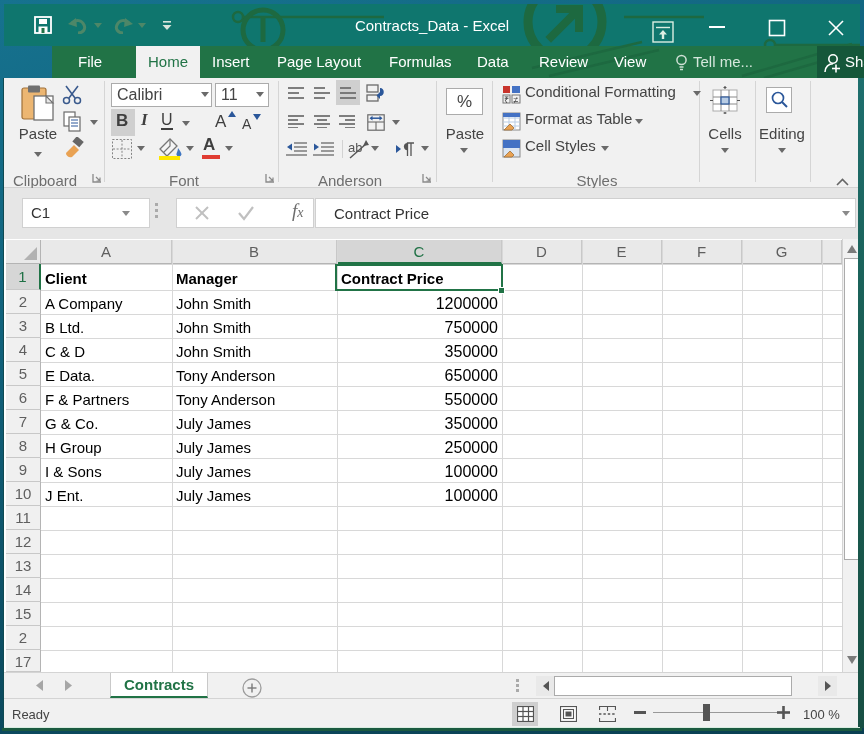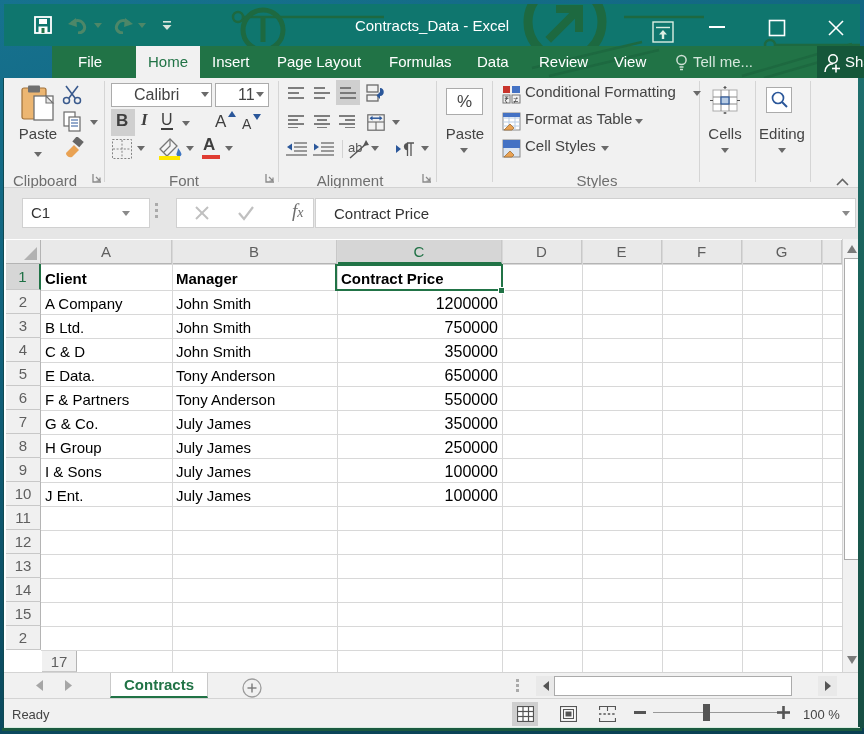--- a/index.html
+++ b/index.html
@@ -32,21 +32,21 @@
             border-right:1px solid #b4b4b4; color:#5f5f5f; font-size:15px; text-align:center; line-height:23px; }
   .cell { position:absolute; font-size:15px; color:#000; white-space:nowrap; }
   .gl-v { position:absolute; width:1px; background:#d8d8d8; }
   .gl-h { position:absolute; height:1px; background:#d8d8d8; }
 
   .vsep { top:3px; width:1px; height:101px; background:#d5d5d5; }
   .rlbl { font-size:15px; color:#444; }
   .glbl { font-size:15px; color:#6e6e6e; }
   .rtxt { font-size:15px; color:#444; line-height:25px; }
   .combo { height:24px; background:#fff; border:1px solid #ababab; font-size:16px; color:#444;
-           line-height:22px; padding-left:22px; }
+           line-height:22px; padding-left:5px; }
   .caret { width:0; height:0; border-left:4px solid transparent; border-right:4px solid transparent;
            border-top:5px solid #6a6a6a; }
   .algn  { stroke:#6a6a6a; stroke-width:1.7; }
   .colhdr.sel { background:#d6d6d6; color:#1f7145; border-bottom:2px solid #217346; line-height:23px; }
   .rowhdr.sel { background:#d6d6d6; color:#1f7145; border-right:2px solid #217346; }
 </style>
 </head>
 <body>
 
 <div class="abs" id="titlebar">
@@ -311,21 +311,21 @@
   </svg>
   <div class="abs caret" style="left:367px;top:68px;"></div>
   <svg class="abs" style="left:392px;top:64px" width="19" height="14" viewBox="0 0 19 14">
     <path d="M0 3 L5 7 L0 11 Z" fill="#2b579a"></path>
     <g stroke="#555" stroke-width="1.3" fill="none">
         <path d="M11.5 14 L11.5 1 L18 1 M15 14 L15 1"></path>
       </g>
     <path d="M11.5 1 A3.6 3.6 0 0 0 11.5 8.2 Z" fill="#555"></path>
   </svg>
   <div class="abs caret" style="left:417px;top:68px;"></div>
-  <div class="abs glbl" style="left:306px;top:94px;width:80px;text-align:center;">Alignment</div>
+  <div class="abs glbl" style="left:306px;top:94px;width:80px;text-align:center;">Anderson</div>
   <svg class="abs dlnch" style="left:418px;top:95px" width="10" height="10" viewBox="0 0 10 10">
     <path d="M1 1 L1 9 L9 9" fill="none" stroke="#8a8a8a" stroke-width="1.3"></path>
     <path d="M4 4 L8 8 M8 4.5 L8 8 L4.5 8" fill="none" stroke="#8a8a8a" stroke-width="1.2"></path>
   </svg>
 
   <div class="abs" style="left:442px;top:10px;width:37px;height:27px;background:#fff;border:1px solid #ababab;font-size:17px;color:#444;text-align:center;line-height:25px;">%</div>
   <div class="abs rlbl" style="left:432px;top:47px;width:58px;text-align:center;">Paste</div>
   <div class="abs caret" style="left:456px;top:70px;"></div>
 
   <svg class="abs" style="left:498px;top:7px" width="19" height="19" viewBox="0 0 19 19">
@@ -433,21 +433,21 @@
   <div class="rowhdr" style="top:171px;">7</div>
   <div class="rowhdr" style="top:195px;">8</div>
   <div class="rowhdr" style="top:219px;">9</div>
   <div class="rowhdr" style="top:243px;">10</div>
   <div class="rowhdr" style="top:267px;">11</div>
   <div class="rowhdr" style="top:291px;">12</div>
   <div class="rowhdr" style="top:315px;">13</div>
   <div class="rowhdr" style="top:339px;">14</div>
   <div class="rowhdr" style="top:363px;">15</div>
   <div class="rowhdr" style="top:387px;">2</div>
-  <div class="rowhdr" style="top:411px;height:22px;margin-left:36px;">17</div>
+  <div class="rowhdr" style="top:411px;height:22px;">17</div>
 
   <div class="gl-v" style="left:168px;top:1px;height:432px;"></div>
     <div class="gl-v" style="left:333px;top:1px;height:432px;"></div>
     <div class="gl-v" style="left:498px;top:1px;height:432px;"></div>
     <div class="gl-v" style="left:578px;top:1px;height:432px;"></div>
     <div class="gl-v" style="left:658px;top:1px;height:432px;"></div>
     <div class="gl-v" style="left:738px;top:1px;height:432px;"></div>
     <div class="gl-v" style="left:818px;top:1px;height:432px;"></div>
     <div class="gl-h" style="left:37px;top:25px;width:801px;"></div>
     <div class="gl-h" style="left:37px;top:51px;width:801px;"></div>

